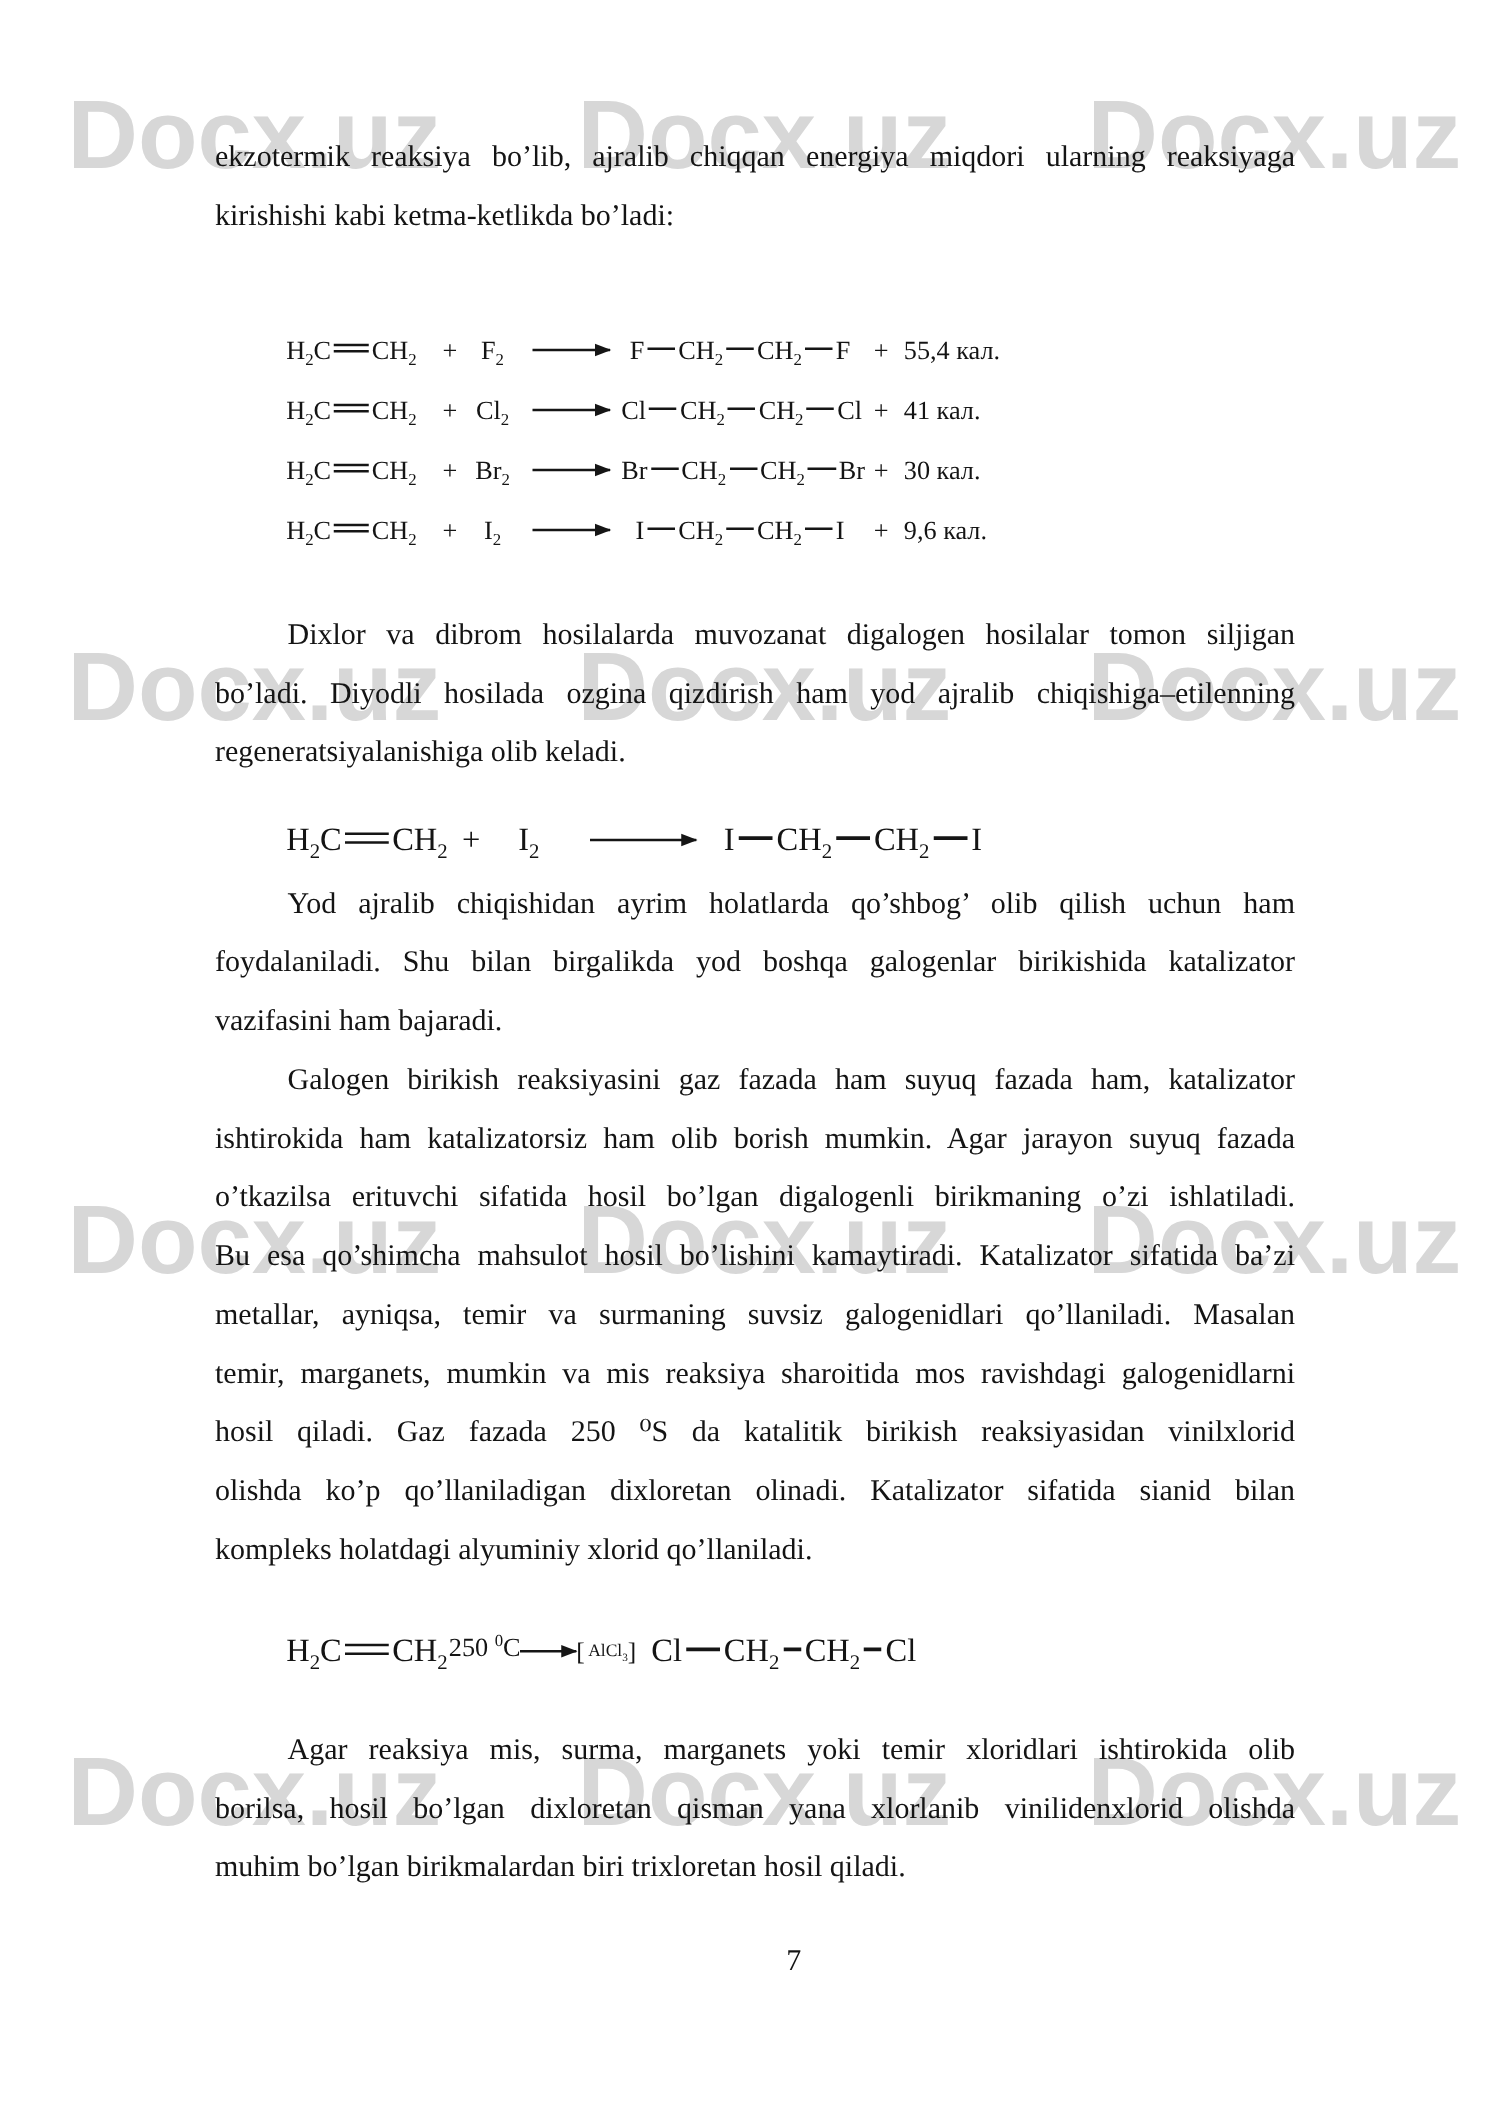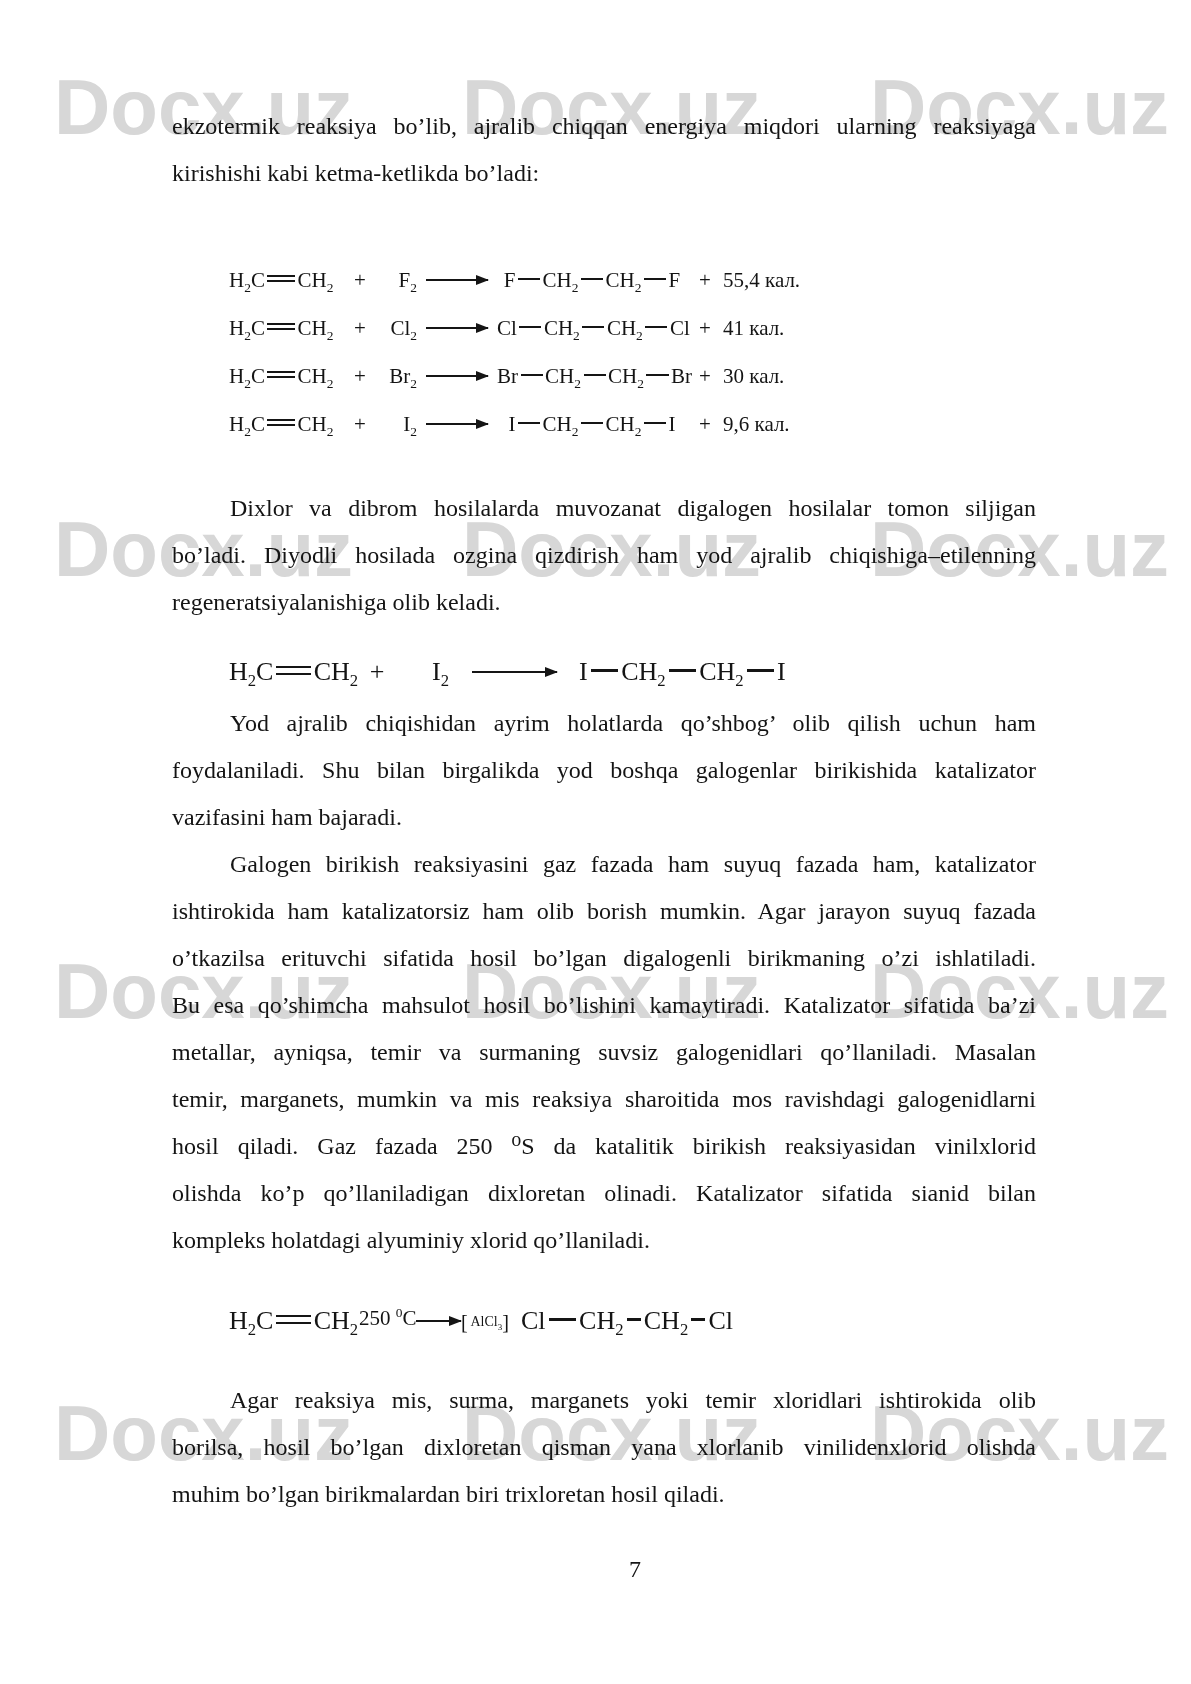--- a/index.html
+++ b/index.html
@@ -35,21 +35,21 @@
     text-align:justify;text-align-last:justify;
     white-space:normal;
   }
   .pline.last{text-align-last:left;}
   .pline.ind{padding-left:58px;}
   
   .eq-block{margin:59px 0 0 57px;}
   .eq-row{display:flex;align-items:center;height:48px;font-size:21px;}
   .c-react{width:120px;white-space:pre;}
   .c-plus{width:22px;text-align:center;}
-  .c-hal{width:46px;text-align:right;white-space:pre;}
+  .c-hal{width:46px;text-align:center;white-space:pre;}
   .c-arrow{width:80px;display:flex;justify-content:center;align-items:center;}
   .c-prod{width:190px;text-align:center;white-space:pre;}
   .c-plus2{width:36px;text-align:center;}
   .c-energy{white-space:pre;}
   .eq-mid{margin:18px 0 0 57px;height:56px;font-size:26px;display:flex;align-items:center;}
   .eq-mid .c-react{width:128px;}
   .eq-mid .c-plus{width:40px;}
   .eq-mid .c-hal{width:52px;}
   .eq-mid .c-arrow{width:130px;}
   .eq-mid .c-prod{text-align:left;}

